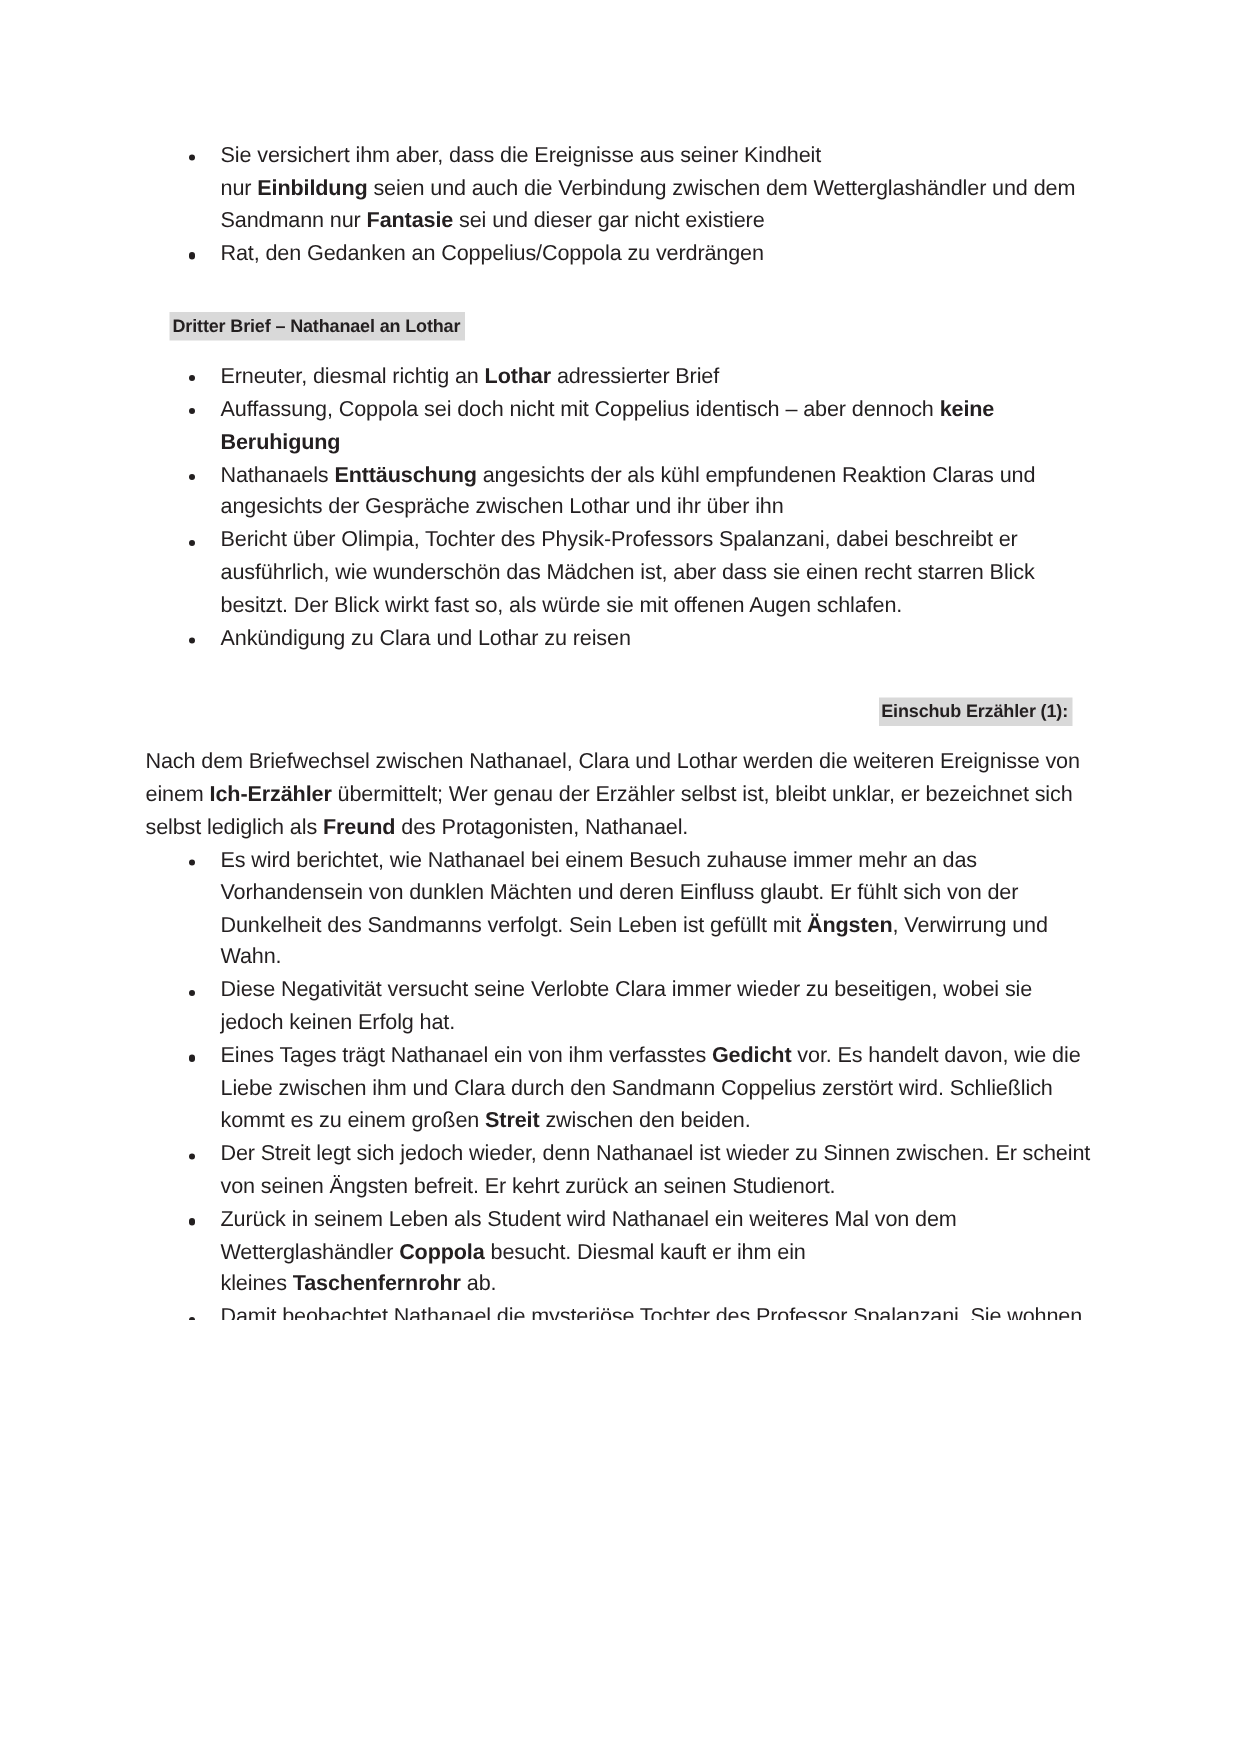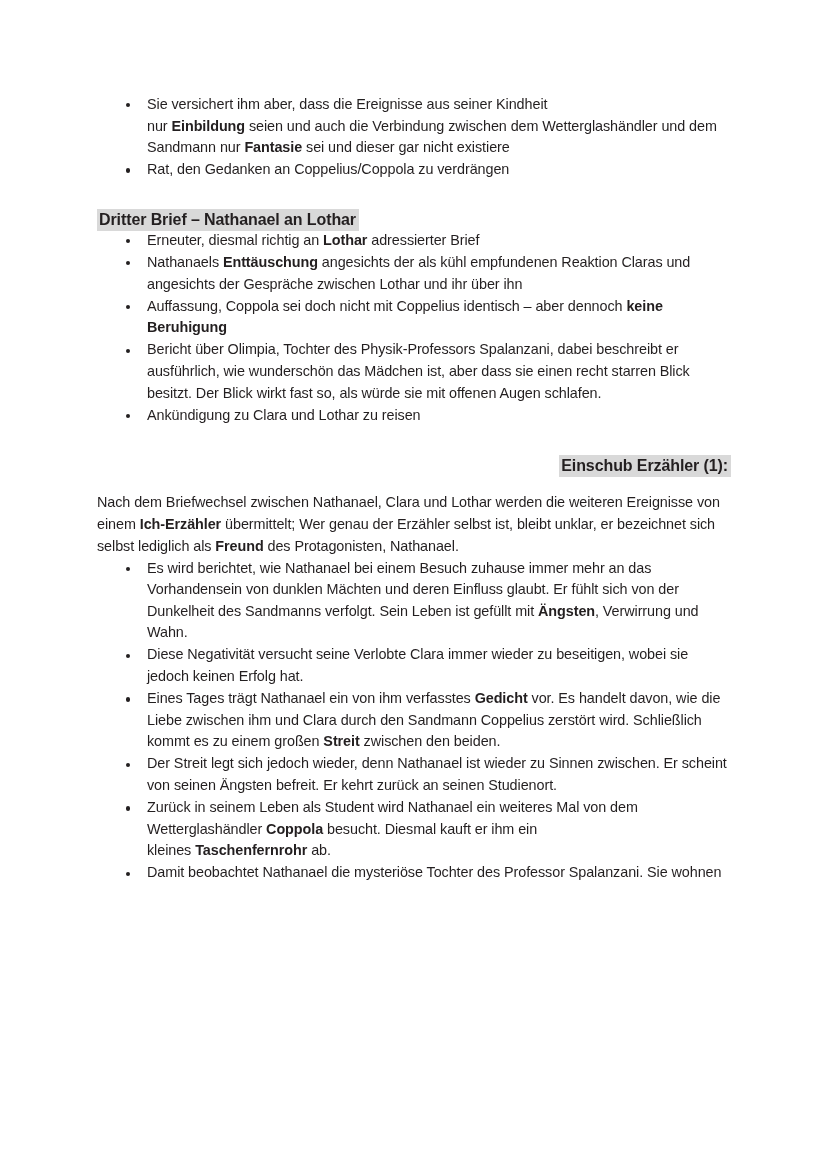--- a/index.html
+++ b/index.html
@@ -23,25 +23,25 @@
     box-sizing: border-box;
     padding: 94px 98px 0 97px;
     overflow: hidden;
   }
   .doc-body {
     width: 634px;
   }
 
   
   .section-heading {
-    font-size: 16px;
+    font-size: 12px;
     font-weight: bold;
     line-height: 1.25;
     letter-spacing: -0.1px;
-    margin: 0;
+    margin: 16px;
     padding: 0;
   }
   .section-heading .hl {
     background-color: #d9d9d9;
     padding: 2px 3px 3px 2px;
     box-decoration-break: clone;
     -webkit-box-decoration-break: clone;
   }
   .heading-block-1 { margin-top: 29px; }
   .heading-block-2 { margin-top: 30px; text-align: right; }
@@ -90,22 +90,22 @@
 
 <div class="page">
   <div class="doc-body" id="doc-body">
       <ul class="bullets list-top">
         <li>Sie versichert ihm aber, dass die Ereignisse aus seiner Kindheit<br>nur <b>Einbildung</b> seien und auch die Verbindung zwischen dem Wetterglashändler und dem Sandmann nur <b>Fantasie</b> sei und dieser gar nicht existiere</li>
         <li>Rat, den Gedanken an Coppelius/Coppola zu verdrängen</li>
       </ul>
       <div class="section-heading heading-block-1"><span class="hl">Dritter Brief – Nathanael an Lothar</span></div>
       <ul class="bullets list-after-heading">
         <li>Erneuter, diesmal richtig an <b>Lothar</b> adressierter Brief</li>
+        <li>Auffassung, Coppola sei doch nicht mit Coppelius identisch – aber dennoch <b>keine Beruhigung</b></li>
         <li>Nathanaels <b>Enttäuschung</b> angesichts der als kühl empfundenen Reaktion Claras und angesichts der Gespräche zwischen Lothar und ihr über ihn</li>
-        <li>Auffassung, Coppola sei doch nicht mit Coppelius identisch – aber dennoch <b>keine Beruhigung</b></li>
         <li>Bericht über Olimpia, Tochter des Physik-Professors Spalanzani, dabei beschreibt er ausführlich, wie wunderschön das Mädchen ist, aber dass sie einen recht starren Blick besitzt. Der Blick wirkt fast so, als würde sie mit offenen Augen schlafen.</li>
         <li>Ankündigung zu Clara und Lothar zu reisen</li>
       </ul>
       <div class="section-heading heading-block-2"><span class="hl">Einschub Erzähler (1):</span></div>
       <p class="para">Nach dem Briefwechsel zwischen Nathanael, Clara und Lothar werden die weiteren Ereignisse von einem <b>Ich-Erzähler</b> übermittelt; Wer genau der Erzähler selbst ist, bleibt unklar, er bezeichnet sich selbst lediglich als <b>Freund</b> des Protagonisten, Nathanael.</p>
       <ul class="bullets list-main">
         <li>Es wird berichtet, wie Nathanael bei einem Besuch zuhause immer mehr an das Vorhandensein von dunklen Mächten und deren Einfluss glaubt. Er fühlt sich von der Dunkelheit des Sandmanns verfolgt. Sein Leben ist gefüllt mit <b>Ängsten</b>, Verwirrung und Wahn.</li>
         <li>Diese Negativität versucht seine Verlobte Clara immer wieder zu beseitigen, wobei sie jedoch keinen Erfolg hat.</li>
         <li>Eines Tages trägt Nathanael ein von ihm verfasstes <b>Gedicht</b> vor. Es handelt davon, wie die Liebe zwischen ihm und Clara durch den Sandmann Coppelius zerstört wird. Schließlich kommt es zu einem großen <b>Streit</b> zwischen den beiden.</li>
         <li>Der Streit legt sich jedoch wieder, denn Nathanael ist wieder zu Sinnen zwischen. Er scheint von seinen Ängsten befreit. Er kehrt zurück an seinen Studienort.</li>

